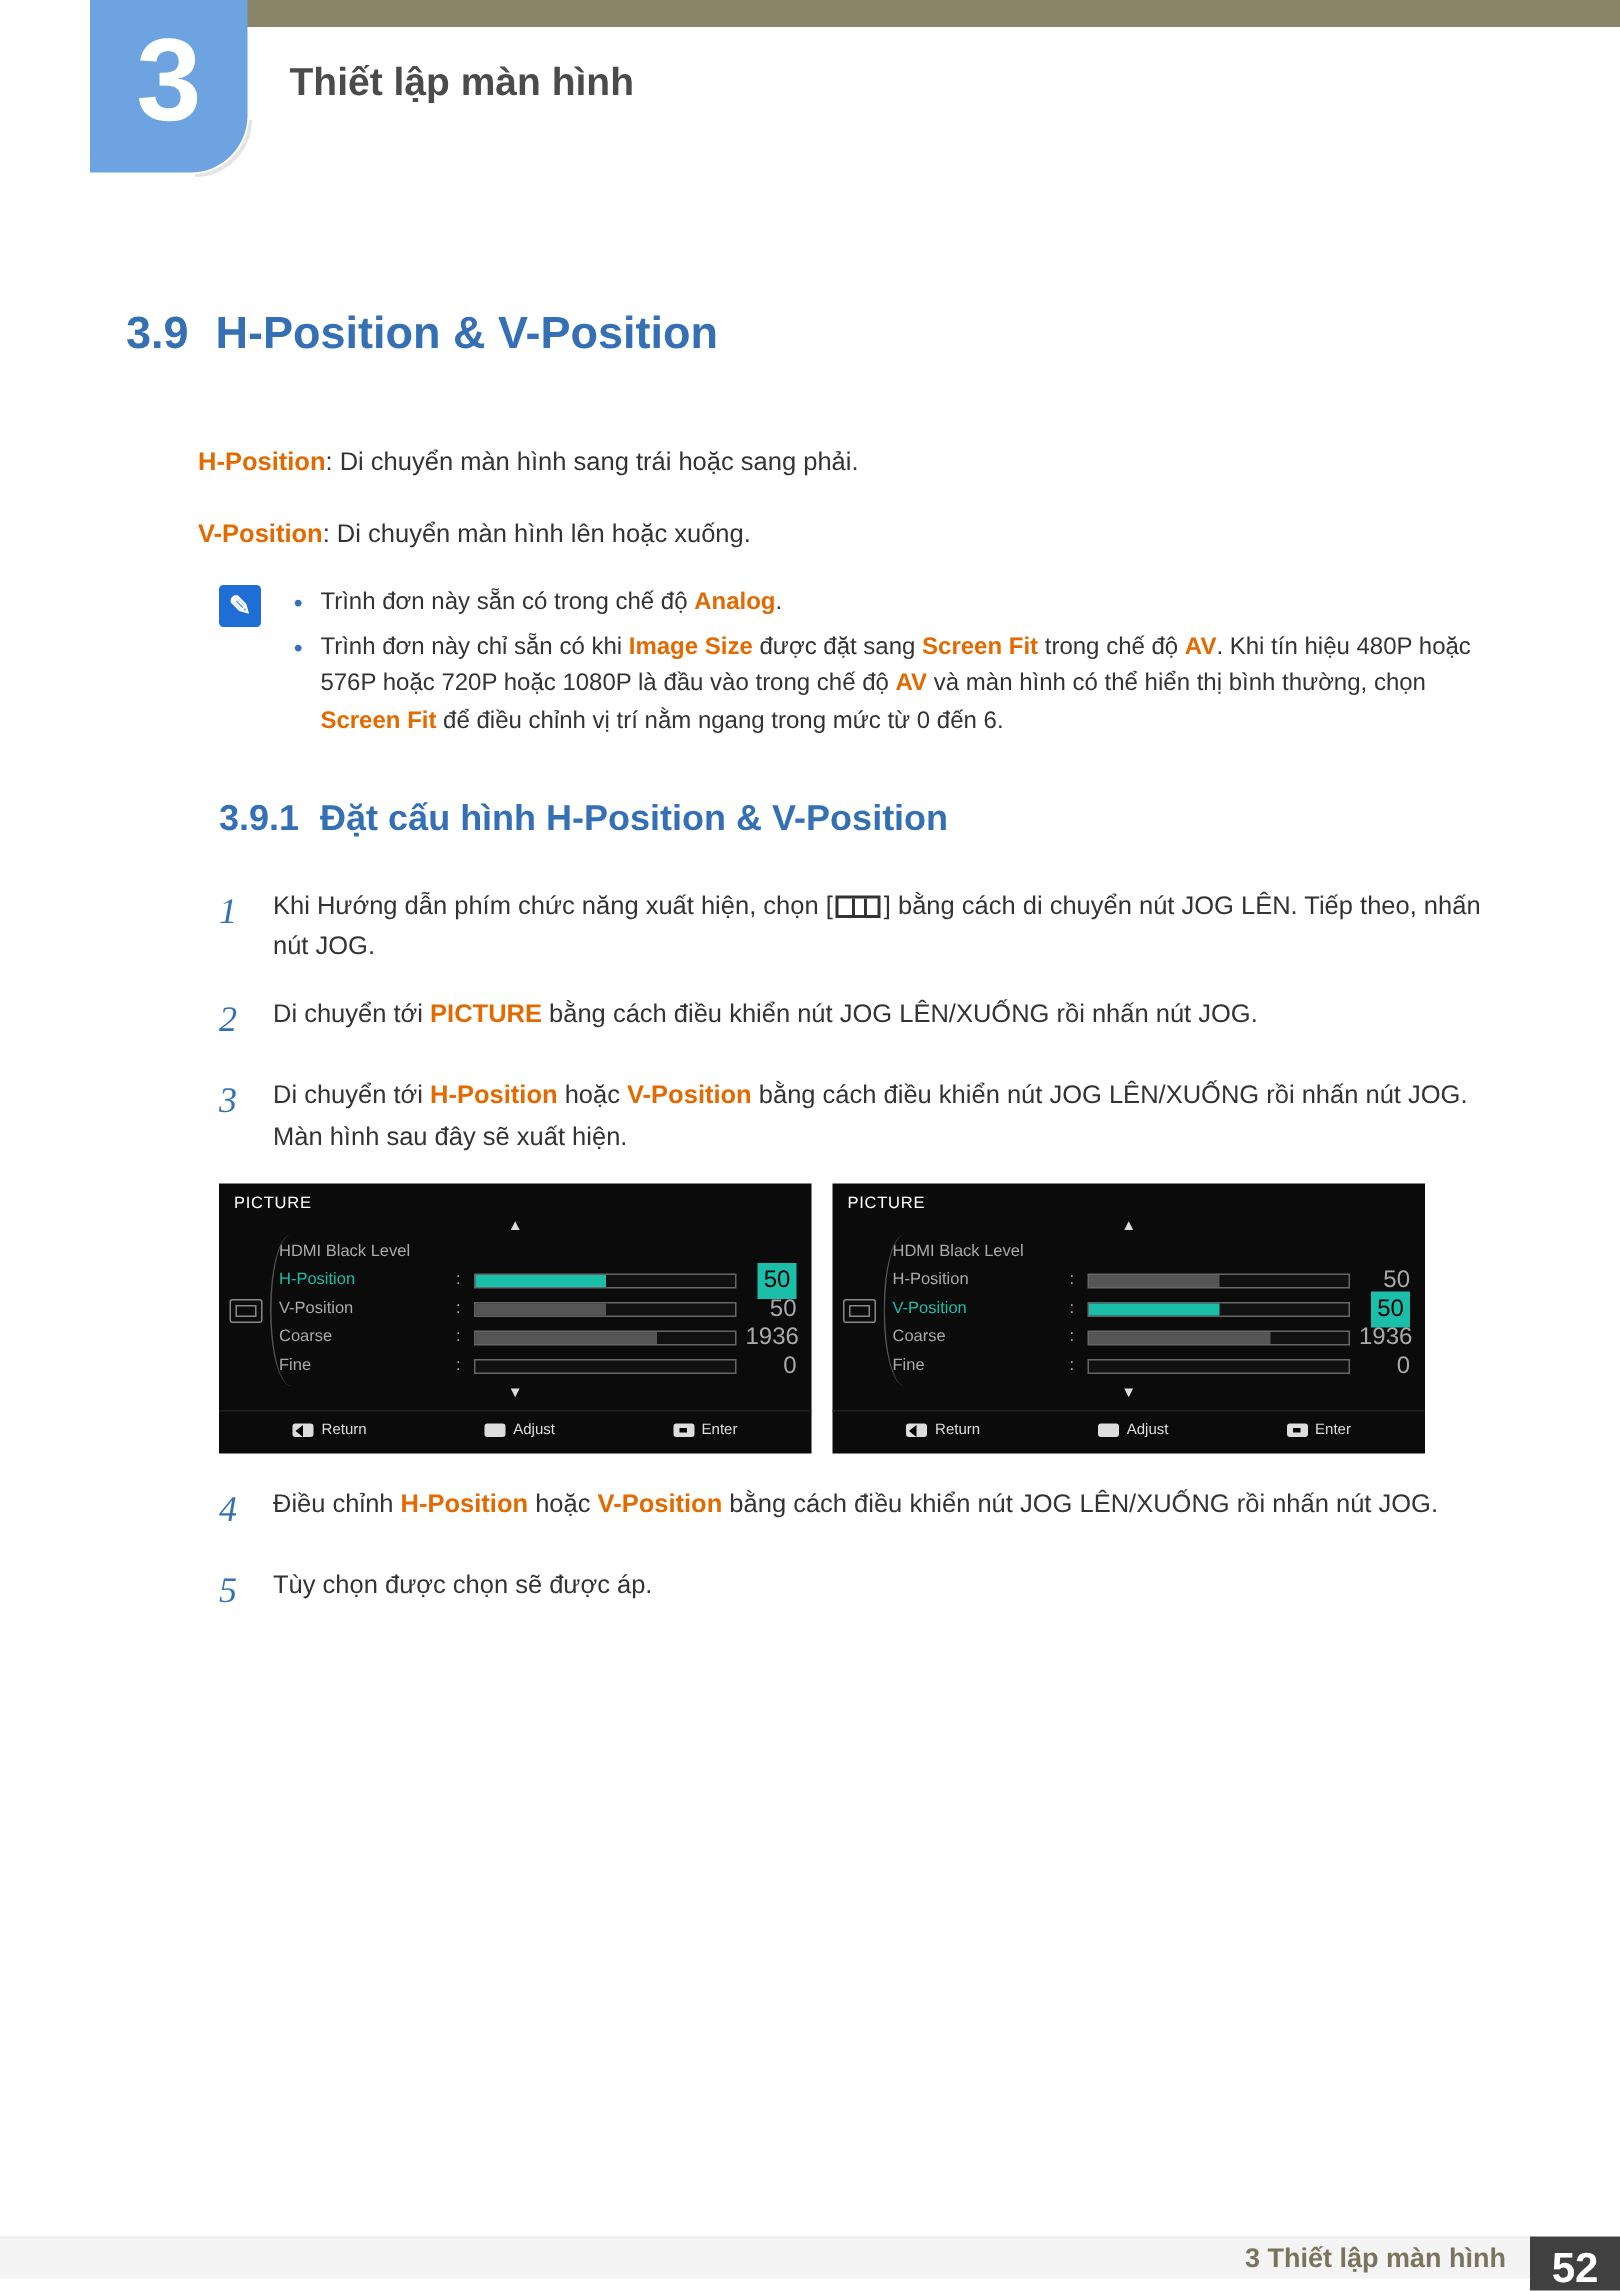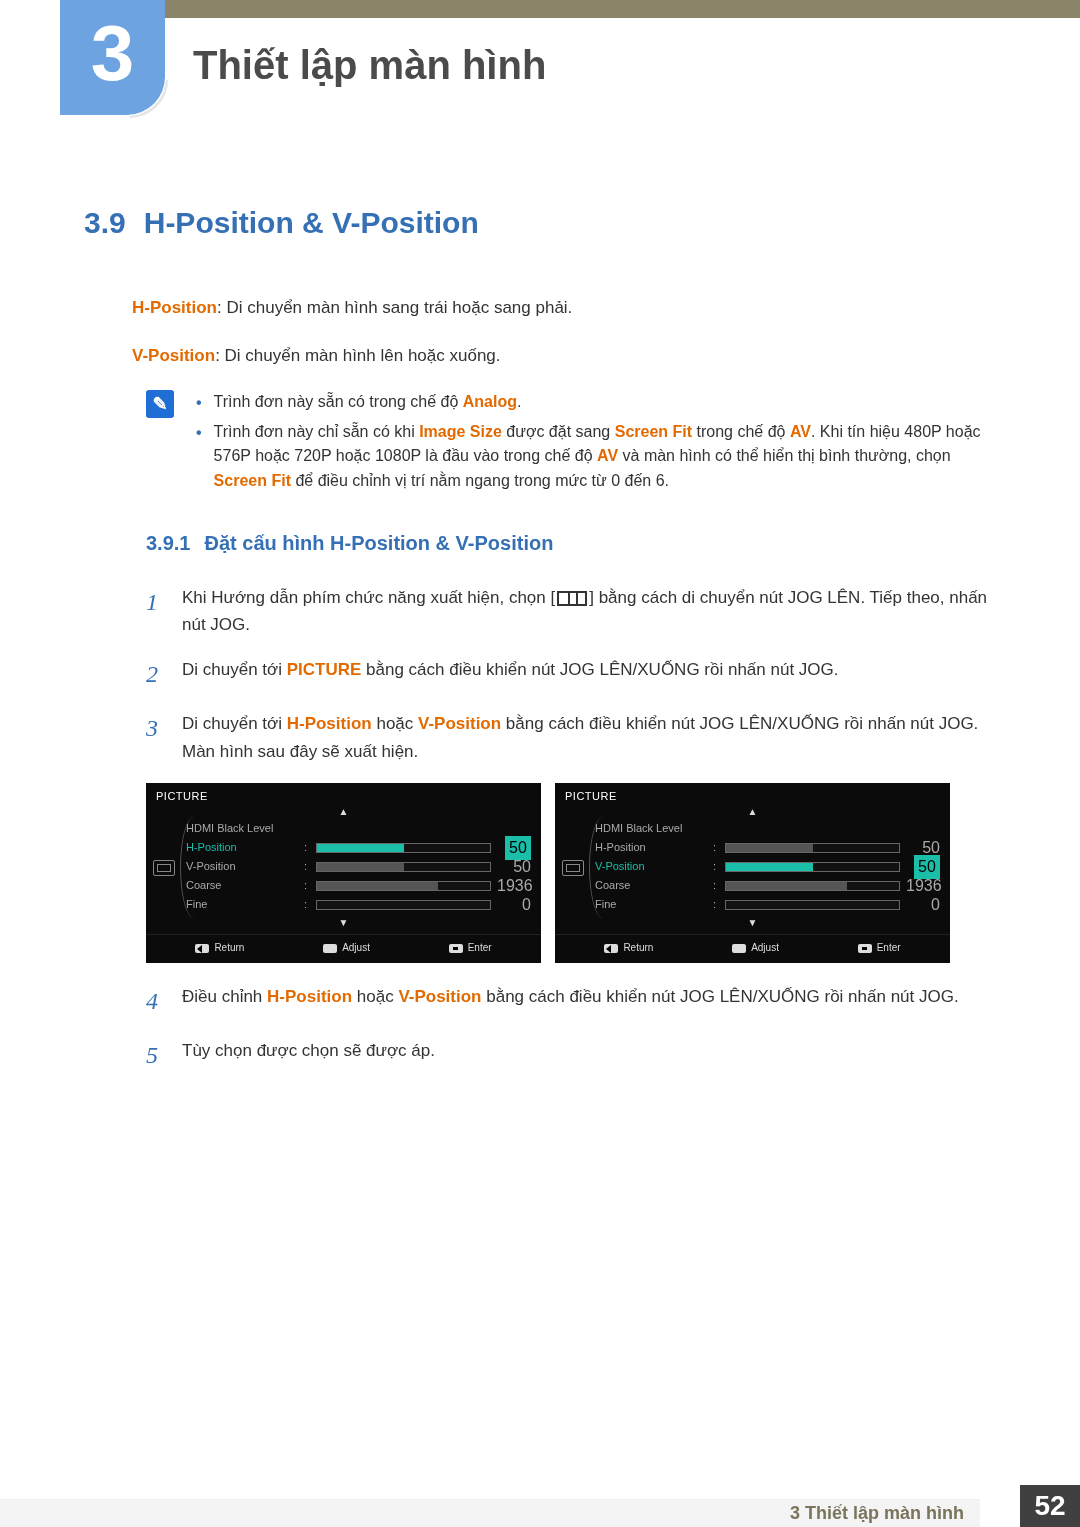--- a/index.html
+++ b/index.html
@@ -39,41 +39,41 @@
     position: relative;
   }
   .chip::after{
     content:"";
     position:absolute;right:-3px;bottom:-3px;
     width:38px;height:38px;
     border-radius:0 0 38px 0;
     box-shadow: inset -2px -2px 0 rgba(0,0,0,0.1);
   }
   .chapter-title {
-    font-size: 40px;
+    font-size: 26px;
     font-weight: bold;
     color: #4b4b4b;
     margin-left: 28px;
     margin-top: 35px;
   }
   .content {
     padding: 85px 90px 0 84px;
   }
   .h2-row { display:flex; gap:18px; color:#3570b5; font-size:30px; font-weight:bold; margin-bottom:50px;}
   .para { margin-left:48px; margin-bottom:22px; font-size:17px;}
   .orange { color:#e26a00; font-weight:bold; }
   .note-block { display:flex; gap:22px; margin-left:62px; margin-bottom:30px;}
   .note-icon {
     width:28px;height:28px;background:#1e6ed6;border-radius:3px;flex:none;
     display:flex;align-items:center;justify-content:center;color:#fff;font-weight:bold;font-size:18px;
   }
   .note-list { flex:1; }
   .note-list li { list-style:none; display:flex; gap:12px; font-size:16px; margin-bottom:4px; line-height:1.55;}
   .bullet-dot { color:#3570b5; font-weight:bold; line-height:1.6;}
-  .h3-row { display:flex; gap:14px; color:#3570b5; font-size:20px; font-weight:bold; margin:24px 0 26px 62px;}
+  .h3-row { display:flex; gap:14px; color:#3570b5; font-size:24px; font-weight:bold; margin:24px 0 26px 62px;}
   .step { display:flex; gap:16px; margin-left:62px; margin-bottom:18px; font-size:17px;}
   .step-num { color:#3570b5; font-style:italic; font-size:24px; font-family:"Times New Roman",serif; width:20px; flex:none;}
   .step-body { flex:1; line-height:1.6;}
   .menu-glyph {
     display:inline-block;width:30px;height:15px;border:2px solid #333;position:relative;vertical-align:middle;margin:0 2px;
   }
   .menu-glyph::before,.menu-glyph::after{content:"";position:absolute;top:0;bottom:0;width:2px;background:#333;}
   .menu-glyph::before{left:33%;}
   .menu-glyph::after{left:66%;}
   .osd-pair {
@@ -105,22 +105,22 @@
   .osd .active-val { background:#1bbfa9; color:#000; padding:0 4px; width:auto; min-width:26px; text-align:center; display:inline-block;}
   .osd-footer {
     display:flex; justify-content:space-around; border-top:1px solid #222; margin-top:6px; padding:5px 10px 2px; color:#ddd; font-size:10px;
   }
   .osd-footer span.k { display:inline-block;width:14px;height:9px;background:#ddd;border-radius:2px;margin-right:5px;vertical-align:middle;position:relative;}
   .osd-footer span.k::after{content:"";position:absolute;}
   .osd-footer .ret .k::after{border-top:4px solid transparent;border-bottom:4px solid transparent;border-right:5px solid #000;left:2px;top:0.5px;}
   .osd-footer .adj .k{background:#ddd;}
   .osd-footer .ent .k::after{width:5px;height:3px;background:#000;left:4.5px;top:3px;}
   .page-footer {
-    position:absolute; bottom:0; left:0; right:0; height:64px;
-    display:flex; justify-content:flex-end; align-items:flex-end;gap:40px;
+    position:absolute; bottom:0; left:0; right:0; height:36px;
+    display:flex; justify-content:flex-end; align-items:flex-start;
   }
   .footer-label {
     background:#f4f4f4; color:#7a745c; font-weight:bold; font-size:18px;
     display:flex; align-items:center; padding:0 16px; flex:1; justify-content:flex-end;
     border-top:1px solid #eee;
   }
   .page-num {
     width:60px; background:#404040; color:#fff; font-size:28px; font-weight:bold;
     display:flex; align-items:center; justify-content:center;
   }

